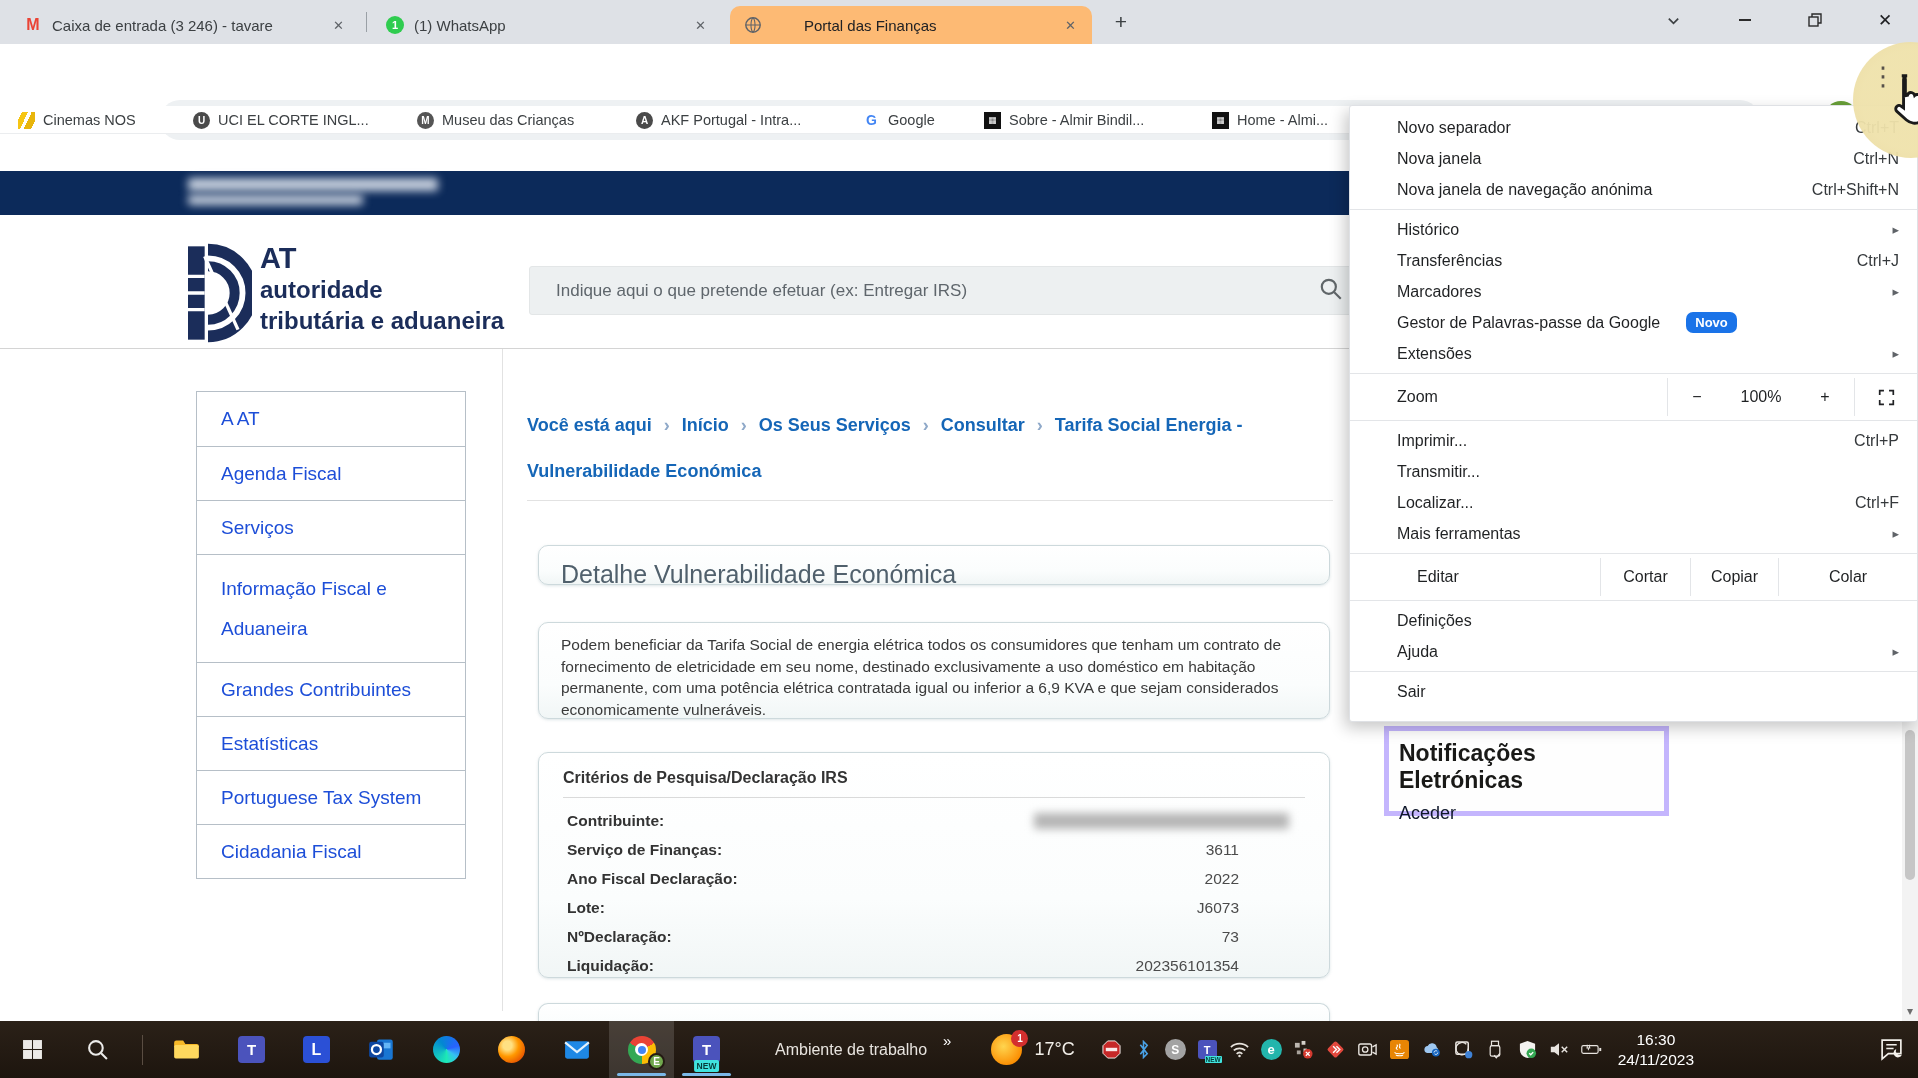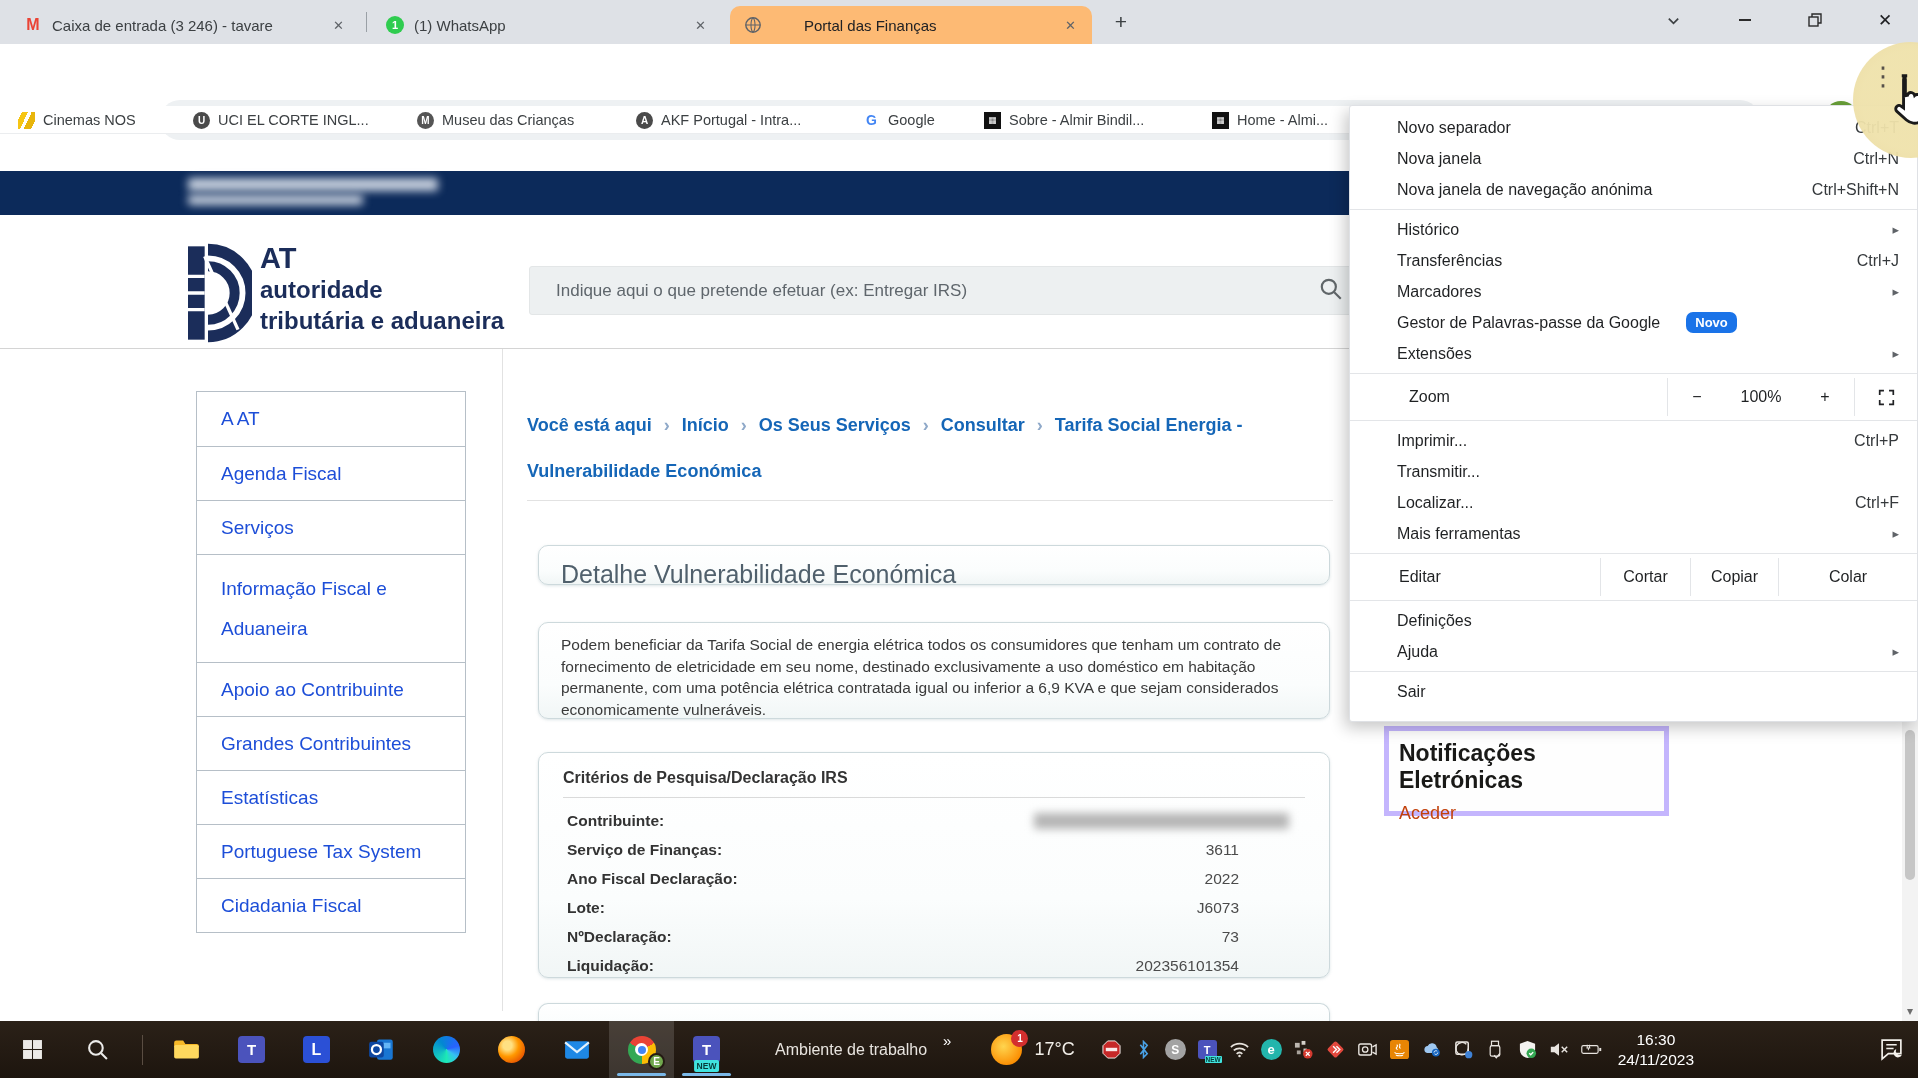--- a/index.html
+++ b/index.html
@@ -72,40 +72,40 @@
   .card-text{margin:11px 22px;font-size:15.5px;line-height:21.5px;color:#3a3a3a;}
   .crit-title{margin:16px 24px 0;font-size:16px;font-weight:700;color:#333;}
   .crit-hr{margin:10px 24px 0;height:1px;background:#dadada;}
   .crit-row{display:flex;align-items:center;height:29px;padding:0 90px 0 28px;}
   .crit-label{font-size:15.5px;font-weight:700;color:#333;}
   .crit-val{margin-left:auto;font-size:15.5px;color:#4b4b4b;}
   .crit-redact{margin-left:auto;margin-right:-50px;width:255px;height:16px;background:#b5b5b5;filter:blur(4px);border-radius:2px;}
 
   .notif{position:absolute;left:1384px;top:726px;width:285px;height:90px;background:#fefefe;border:5px solid #c4b5fd;}
   .notif-title{margin:9px 0 0 10px;font-size:23px;font-weight:800;color:#191917;}
-  .notif-link{margin:9px 0 0 10px;font-size:18px;color:#c2410c;}
+  .notif-link{margin:9px 0 0 10px;font-size:18px;color:#0f172a;}
 
   .sb-track{position:absolute;left:1902px;top:134px;width:16px;height:887px;background:#f3f3f3;z-index:1;}
   .sb-thumb{position:absolute;left:1905px;top:730px;width:10px;height:150px;background:#c6c6c6;border-radius:5px;z-index:2;}
   .sb-down{position:absolute;left:1902px;top:1000px;width:16px;height:21px;color:#6d6d6d;font-size:12px;z-index:2;}
 
   
   .menu{position:absolute;left:1349px;top:105px;width:569px;height:617px;background:#fff;border:1px solid #dfe1e5;border-radius:3px;
     box-shadow:-4px 6px 16px rgba(0,0,0,.22);z-index:50;padding:6px 0;}
   .mi{height:31px;display:flex;align-items:center;padding:0 18px 0 47px;font-size:16px;color:#1f2123;}
   .accel{margin-left:auto;color:#35393c;}
   .arrow{margin-left:auto;color:#5f6368;font-size:13px;}
   .mdiv{height:1px;background:#e3e5e8;margin:4px 0;}
   .badge-novo{margin-left:26px;background:#1a73e8;color:#fff;font-size:13px;font-weight:700;padding:3px 9px;border-radius:7px;}
-  .zoomrow{height:38px;display:flex;align-items:stretch;padding-left:59px;font-size:16px;color:#1f2123;justify-content:flex-end;}
+  .zoomrow{height:38px;display:flex;align-items:stretch;padding-left:47px;font-size:16px;color:#1f2123;justify-content:flex-end;}
   .zlabel{display:flex;align-items:center;flex:1;}
   .zcell{display:flex;align-items:center;justify-content:center;}
   .zb{width:58px;}.zv{width:70px;}.zfs{width:62px;}
   .vline{width:1px;background:#e3e5e8;}
-  .editrow{height:38px;display:flex;align-items:stretch;padding-left:49px;font-size:16px;color:#1f2123;}
+  .editrow{height:38px;display:flex;align-items:stretch;padding-left:67px;font-size:16px;color:#1f2123;}
   .elabel{display:flex;align-items:center;flex:1;}
   .ecell{display:flex;align-items:center;justify-content:center;border-left:1px solid #e3e5e8;}
 
   
   .bar{position:absolute;left:0;top:1021px;width:1918px;height:57px;display:flex;align-items:center;z-index:300;
     background:linear-gradient(180deg,#2b2118,#1d150e);}
   .slot{width:65px;height:57px;display:flex;align-items:center;justify-content:center;position:relative;flex:none;}
   .slot.hl{background:rgba(255,255,255,.14);}
   .underline{position:absolute;left:8px;right:8px;bottom:2px;height:3px;background:#7ab8e8;border-radius:2px;}
   .tsep{width:24px;height:57px;display:flex;align-items:center;justify-content:center;flex:none;}
@@ -279,21 +279,20 @@
   </div>
 
   <div class="hdr-line"></div>
   <div class="v-div"></div>
 
   <div class="side">
     <div class="side-item">A AT</div>
     <div class="side-item">Agenda Fiscal</div>
     <div class="side-item">Serviços</div>
     <div class="side-item tall">Informação Fiscal e Aduaneira</div>
-    <div class="side-item">Apoio ao Contribuinte</div>
     <div class="side-item">Grandes Contribuintes</div>
     <div class="side-item">Estatísticas</div>
     <div class="side-item">Portuguese Tax System</div>
     <div class="side-item">Cidadania Fiscal</div>
   </div>
 
   <div class="crumbs">
     <span>Você está aqui</span><span class="bc-sep">›</span><span>Início</span><span class="bc-sep">›</span><span>Os Seus Serviços</span><span class="bc-sep">›</span><span>Consultar</span><span class="bc-sep">›</span><span>Tarifa Social Energia - Vulnerabilidade Económica</span>
   </div>
   <div class="bc-rule"></div>

